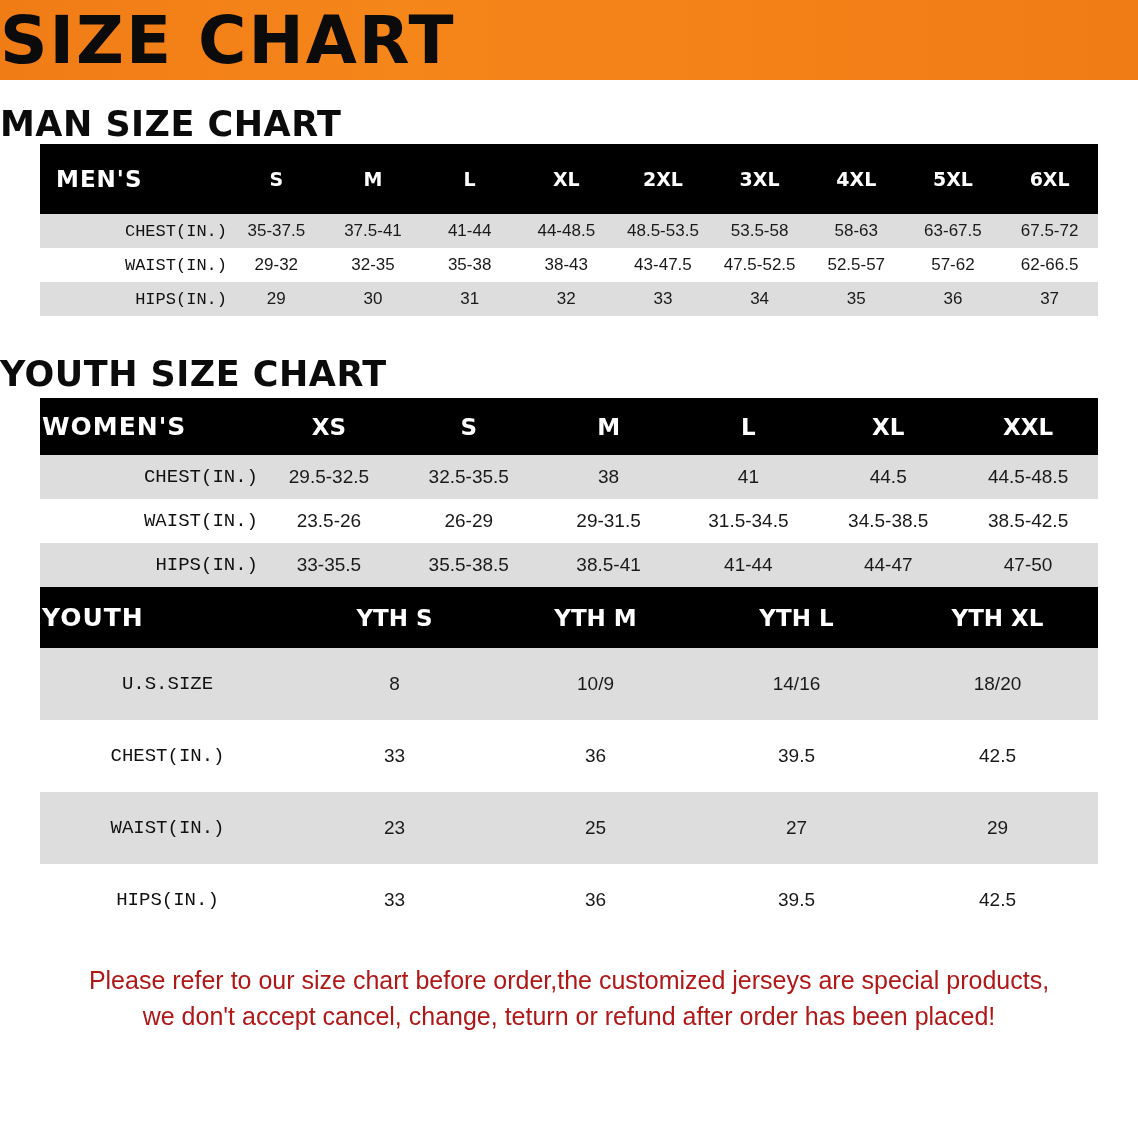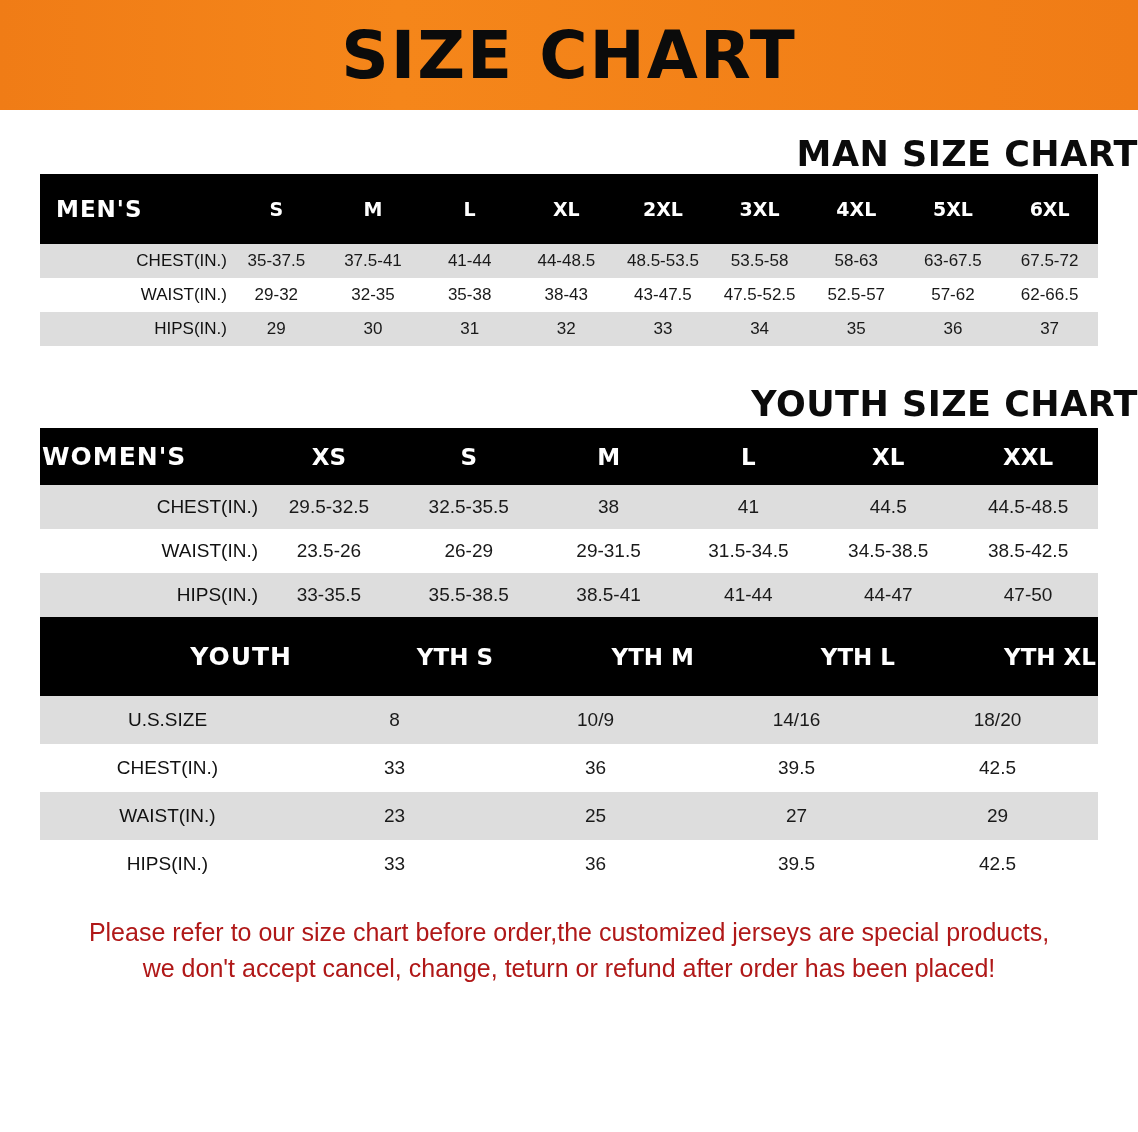--- a/index.html
+++ b/index.html
@@ -16,39 +16,39 @@
   }
   .page {
     width: 1138px;
     height: 1132px;
     position: relative;
     background: #ffffff;
   }
 
   
   .banner {
-    height: 110px;
+    height: 80px;
     background: linear-gradient(90deg, #f07c16 0%, #f5861a 35%, #f07c16 100%);
     display: flex;
     align-items: center;
-    justify-content: center;
+    justify-content: flex-start;
   }
   .banner-title {
     font-family: "DejaVu Sans", sans-serif;
     font-weight: bold;
     font-size: 66px;
     letter-spacing: 2px;
     color: #0b0b0b;
     line-height: 1;
     margin-top: 2px;
   }
 
   
   .section-title {
-    text-align: right;
+    text-align: left;
     font-family: "DejaVu Sans", sans-serif;
     font-weight: bold;
     font-size: 35px;
     letter-spacing: 0.5px;
     color: #0b0b0b;
   }
   .mst { margin-top: 24px; }
   .wst { margin-top: 38px; }
   .yst { margin-top: 44px; }
 
@@ -77,41 +77,42 @@
   }
   tbody td {
     text-align: center;
     color: #1a1a1a;
     font-family: "Liberation Sans", sans-serif;
   }
   tbody td.rowlabel {
     text-align: right;
     padding-right: 14px;
     color: #111111;
+    font-family: Liberation Mono, monospace;
   }
   tbody tr.shade td { background: #dddddd; }
   tbody tr.plain td { background: #ffffff; }
 
   
   #men-table thead th { font-size: 19px; }
   #men-table thead th.rowlabel { font-size: 23px; }
   #men-table tbody td { font-size: 17px; padding: 7px 1px; }
   #men-table tbody td.rowlabel { font-size: 17px; }
 
   
   #women-table { margin-top: 4px; }
   #women-table thead th { font-size: 23px; padding: 14px 2px; }
   #women-table thead th.rowlabel { font-size: 25px; }
   #women-table tbody td { font-size: 19px; padding: 11px 1px; }
   #women-table tbody td.rowlabel { font-size: 19px; }
 
   
-  #youth-table thead th { font-size: 23px; padding: 25px 2px; text-align: right; }
+  #youth-table thead th { font-size: 23px; padding: 16px 2px; }
   #youth-table thead th.rowlabel { font-size: 25px; }
-  #youth-table tbody td { font-size: 19px; padding: 13px 1px; }
+  #youth-table tbody td { font-size: 19px; padding: 25px 1px; }
   #youth-table tbody td.rowlabel { font-size: 19px; text-align: center; padding-right: 0; }
 
   
   .note {
     margin: 26px 40px 0 40px;
     color: #b01818;
     font-family: "Liberation Sans", sans-serif;
     font-size: 25px;
     line-height: 1.45;
     text-align: center;

